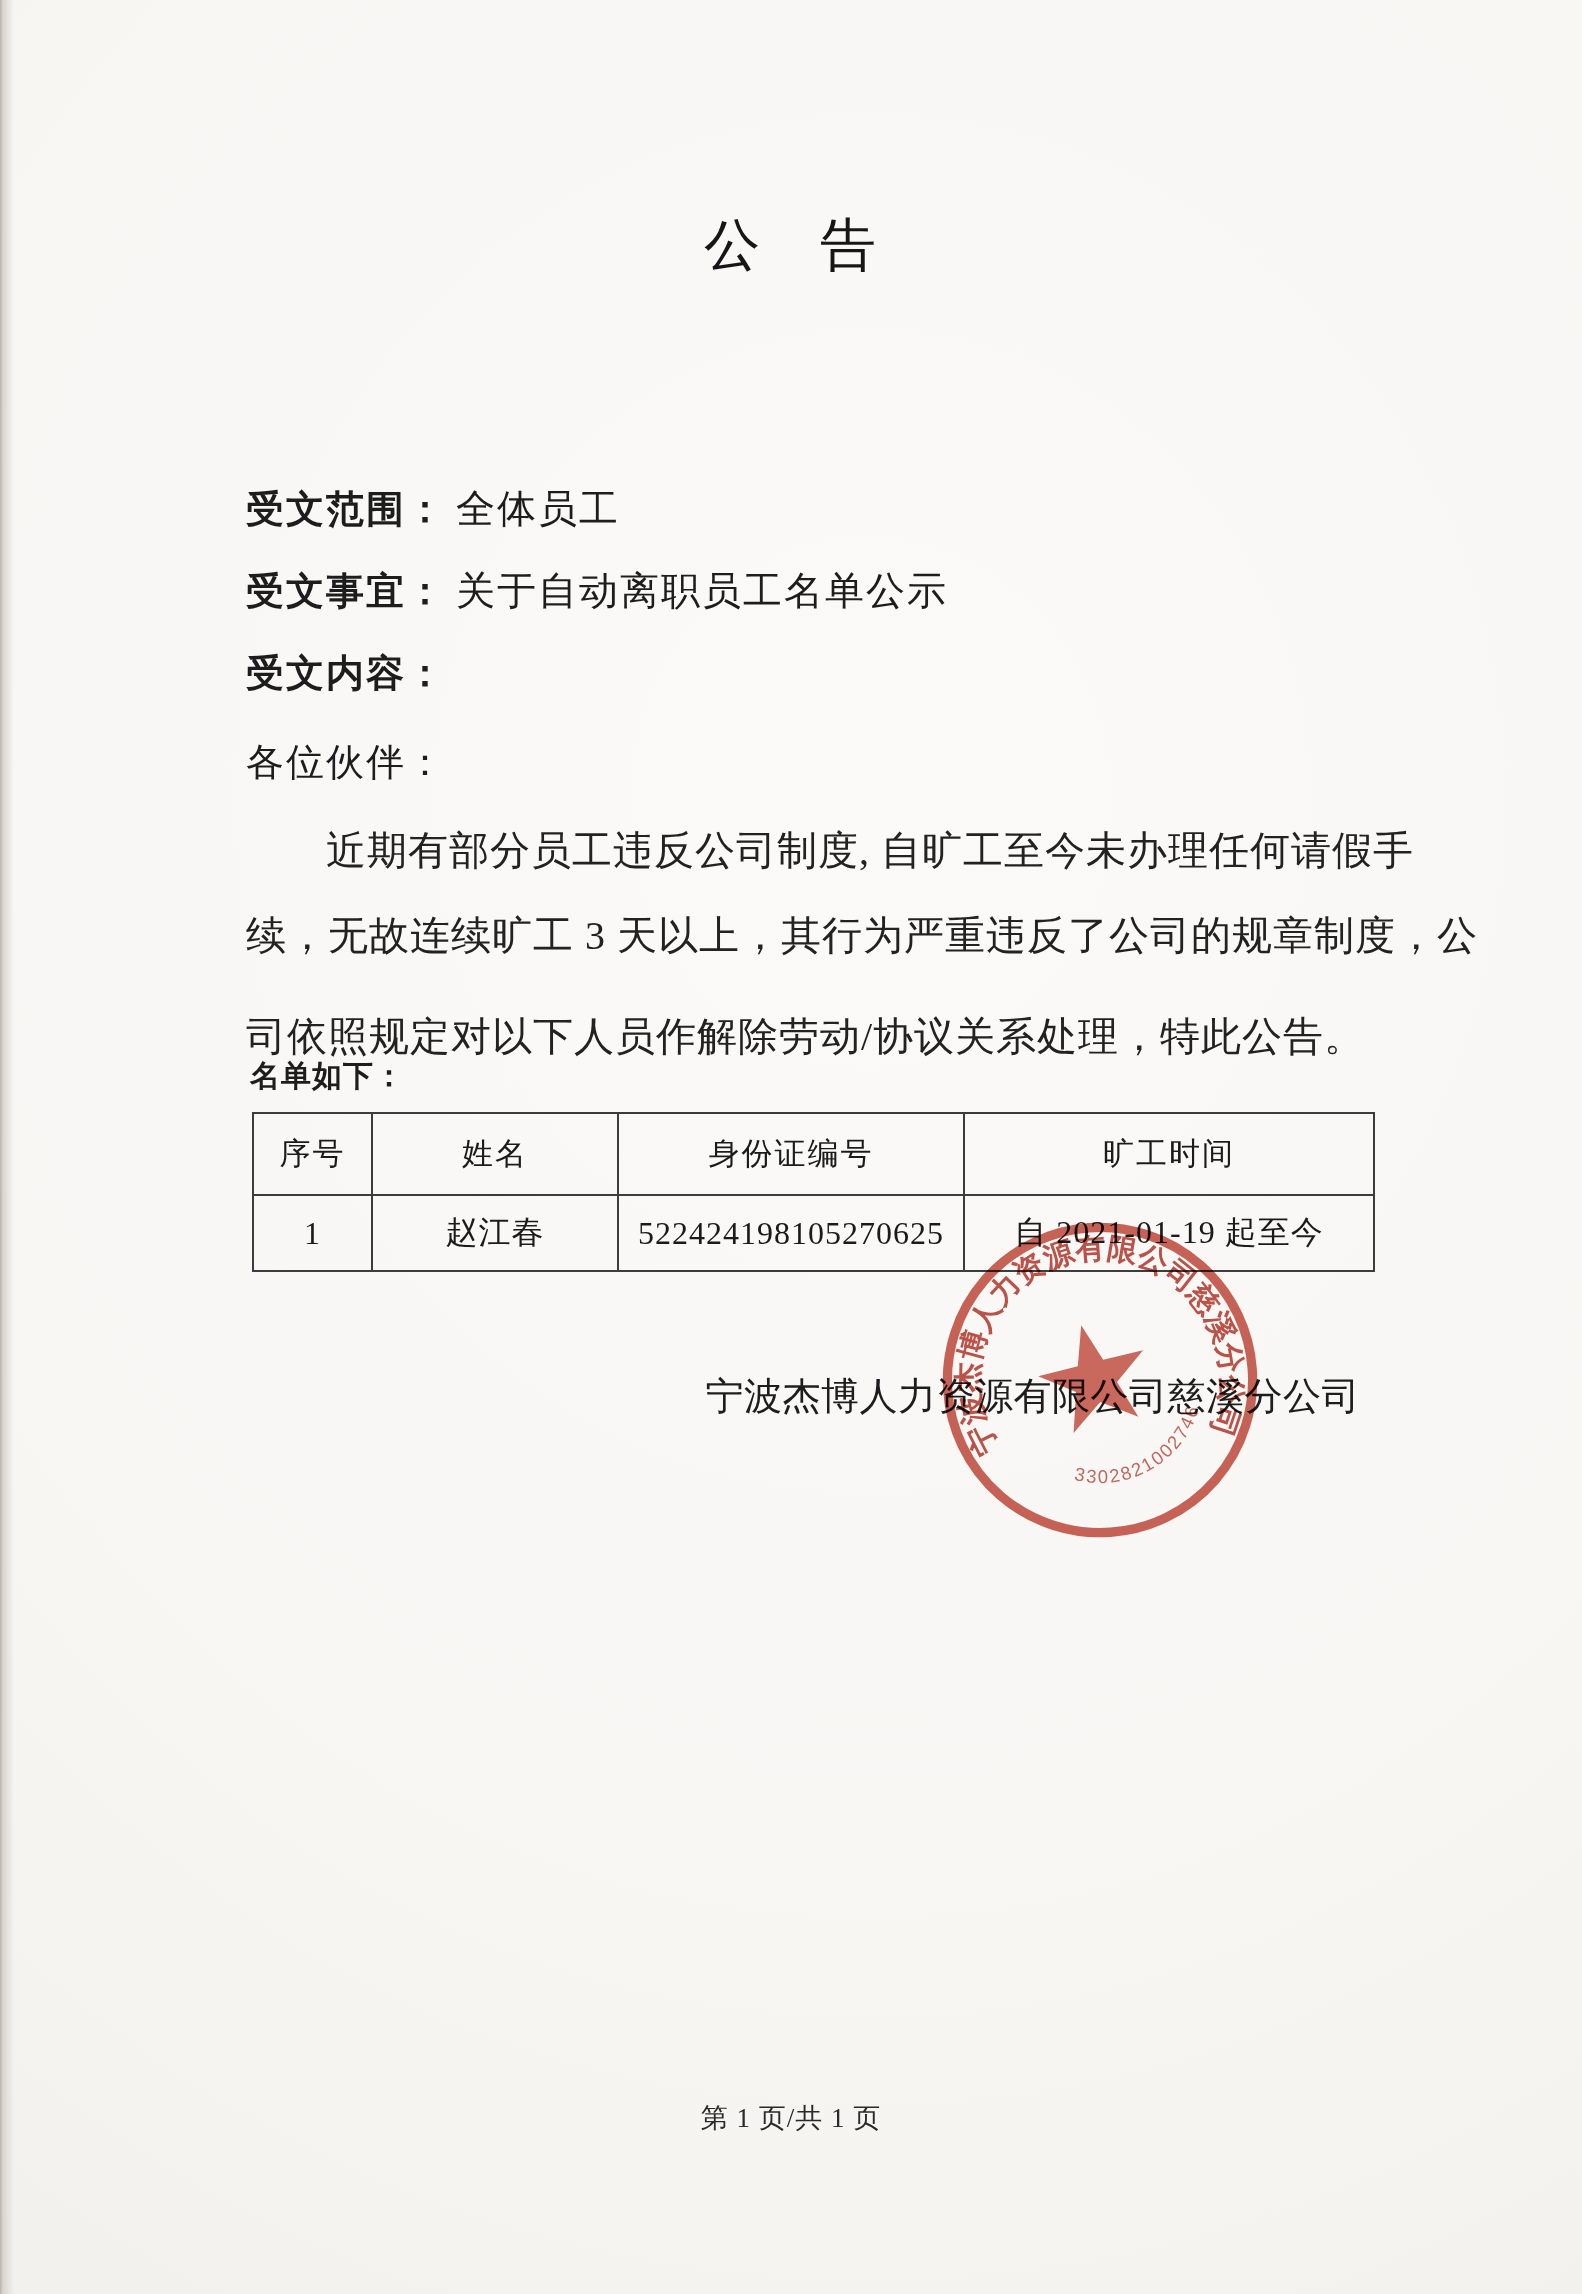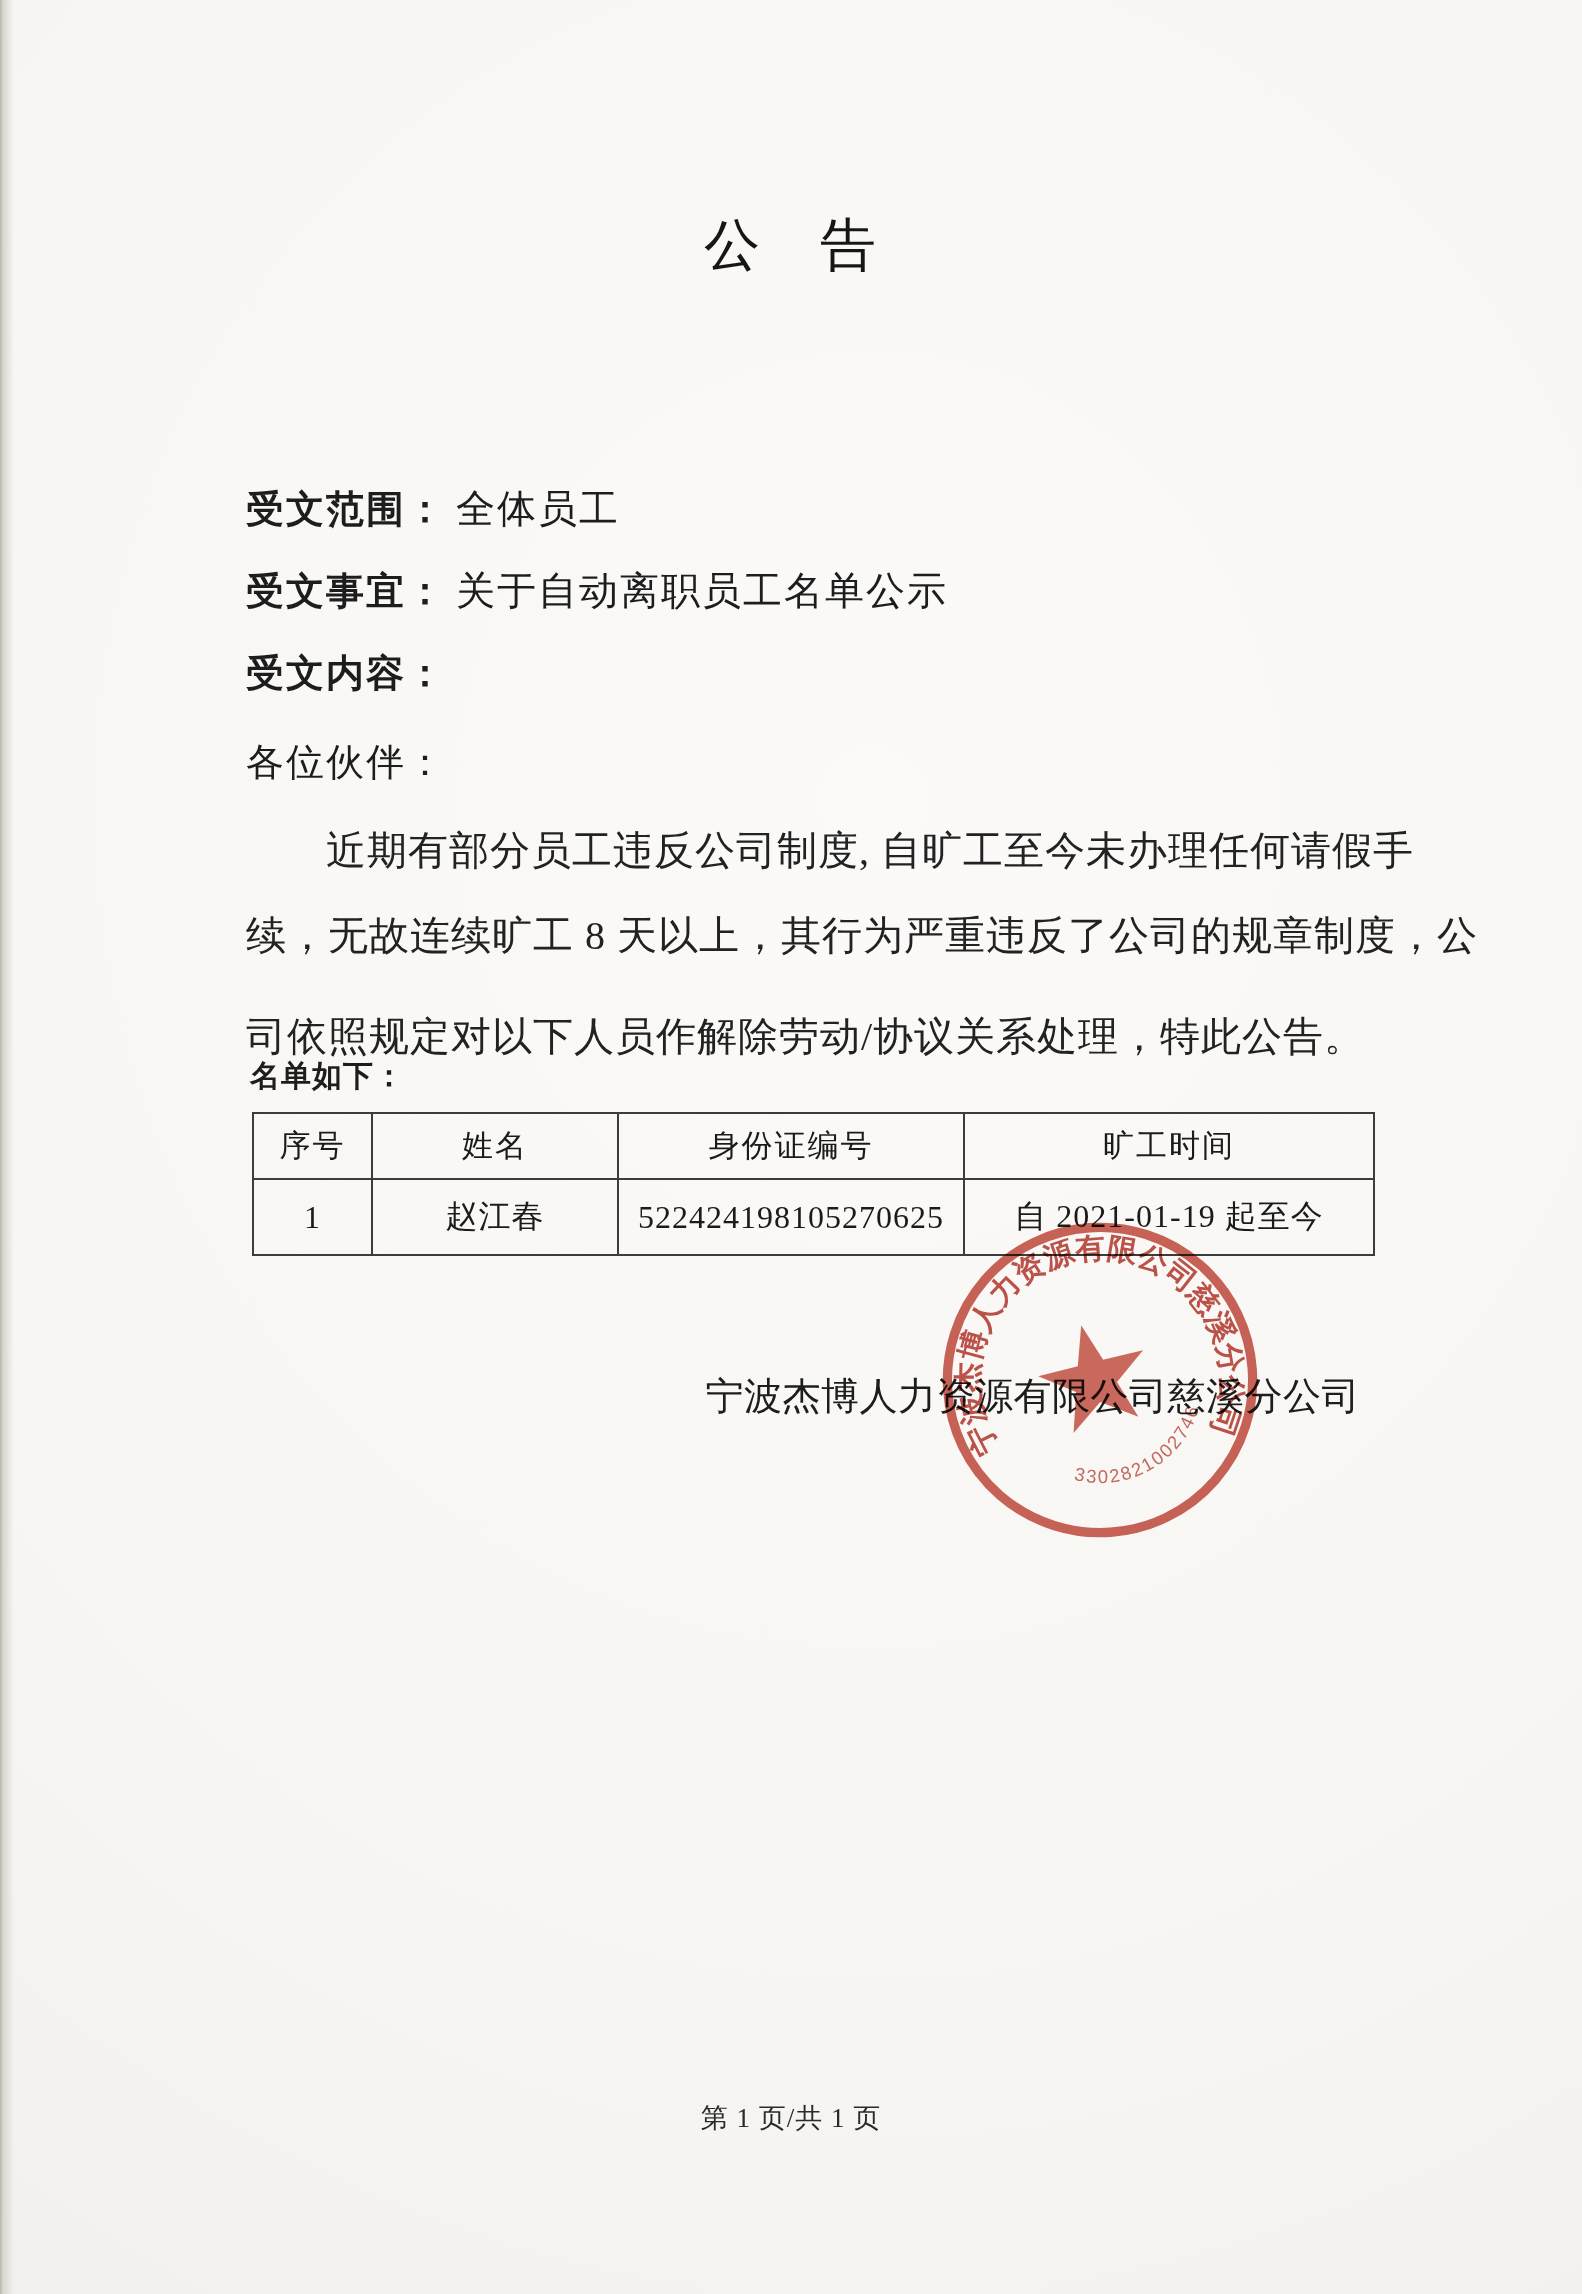--- a/index.html
+++ b/index.html
@@ -39,21 +39,21 @@
   }
 
   table.roster{
     position:absolute; left:252px; top:1112px; width:1121px;
     border-collapse:collapse; table-layout:fixed;
   }
   table.roster th, table.roster td{
     border:2px solid #3c3c3c; text-align:center; vertical-align:middle;
     font-weight:400; color:#1b1b1b; white-space:nowrap; overflow:hidden;
   }
-  table.roster th{ height:66px; font-size:31px; letter-spacing:2px; }
+  table.roster th{ height:82px; font-size:31px; letter-spacing:2px; }
   table.roster td{ height:76px; font-size:32px; letter-spacing:1px; }
   .col-seq{ width:119px; } .col-name{ width:246px; } .col-id{ width:346px; } .col-time{ width:410px; }
 
   .company-line{ position:absolute; top:1371px; right:222px; font-size:38px; letter-spacing:0.5px; white-space:nowrap; }
   .date-line{ position:absolute; top:1452px; right:224px; font-size:38px; letter-spacing:1px; white-space:nowrap; }
 
   .stamp{
     position:absolute; left:935px; top:1215px; width:330px; height:330px;
     mix-blend-mode:multiply; opacity:0.92;
     transform:rotate(-4deg);
@@ -74,21 +74,21 @@
   <div class="meta-line meta-2">
     <span class="label">受文范围：</span><span class="value">全体员工</span>
   </div>
   <div class="meta-line meta-4">
     <span class="label">受文内容：</span><span class="value"></span>
   </div>
 
   <div class="salutation">各位伙伴：</div>
 
   <div class="body-line body-1">近期有部分员工违反公司制度, 自旷工至今未办理任何请假手</div>
-  <div class="body-line body-2">续，无故连续旷工 8 天以上，其行为严重违反了公司的规章制度，公</div>
+  <div class="body-line body-2">续，无故连续旷工 3 天以上，其行为严重违反了公司的规章制度，公</div>
   <div class="body-line body-3">司依照规定对以下人员作解除劳动/协议关系处理，特此公告。</div>
 
   <div class="list-intro">名单如下：</div>
 
   <table class="roster">
     <colgroup>
       <col class="col-seq">
         <col class="col-name">
         <col class="col-id">
         <col class="col-time">

